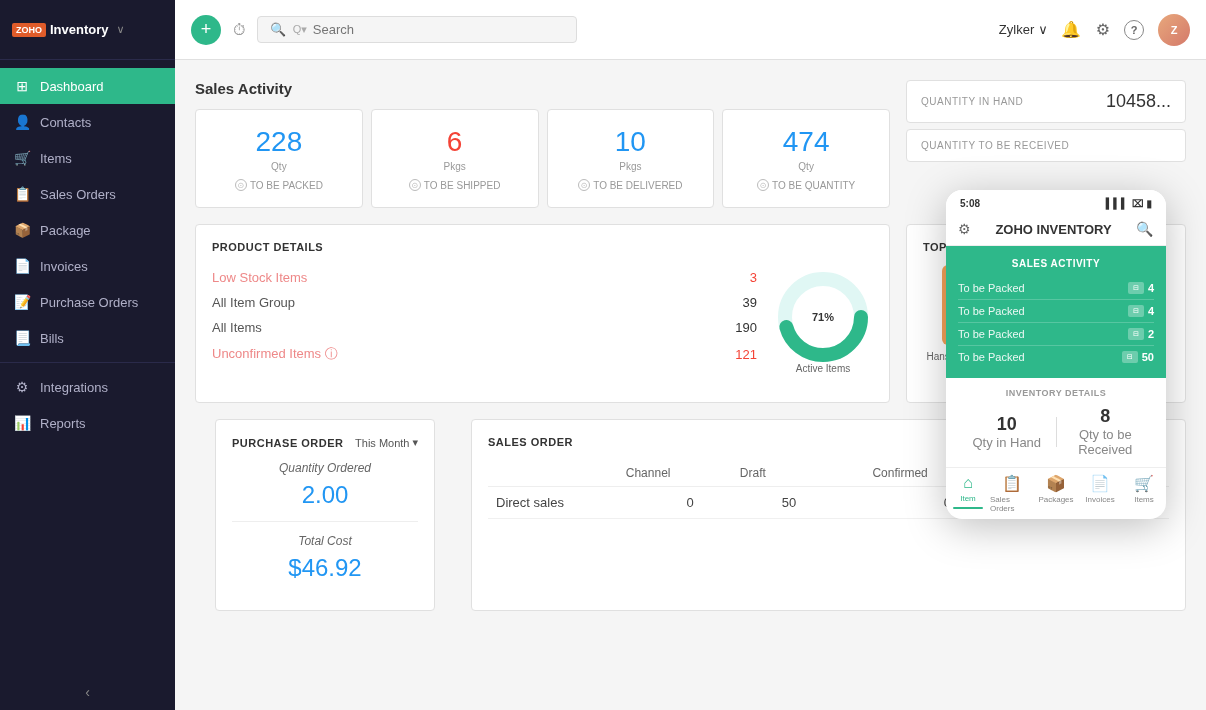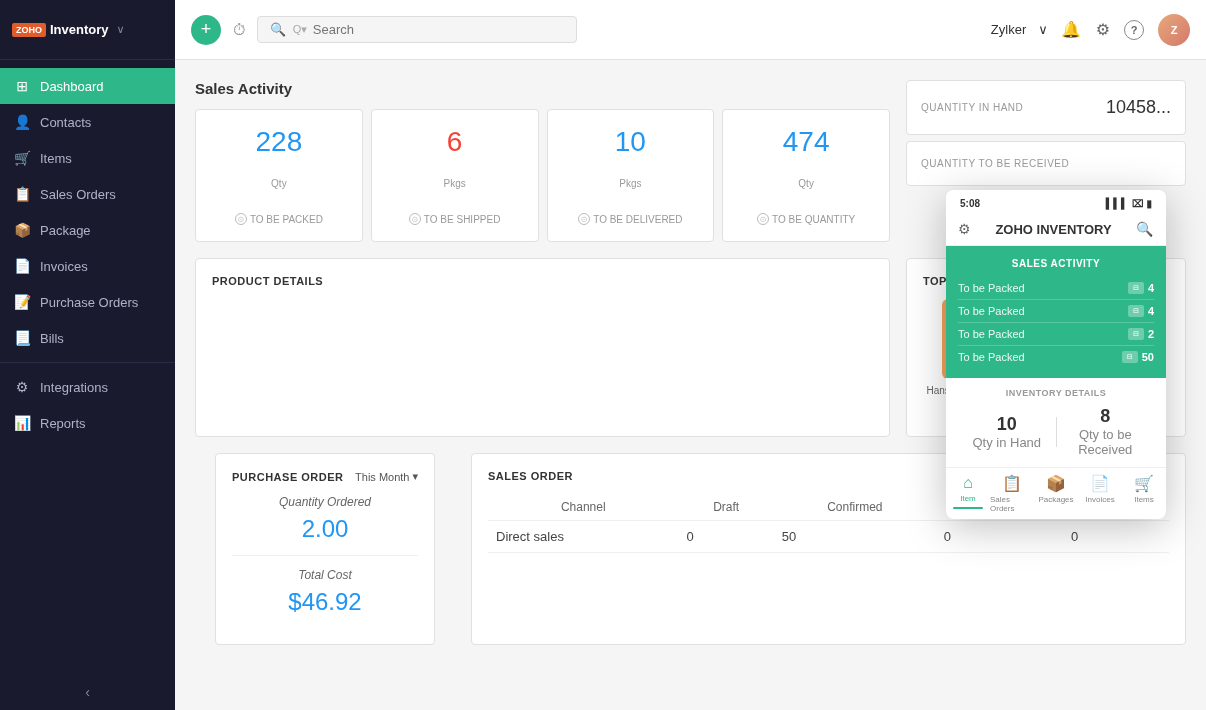--- a/index.html
+++ b/index.html
@@ -113,21 +113,21 @@
     }
     .search-bar input {
       border: none; background: transparent; outline: none;
       font-size: 13px; color: #666; width: 100%;
     }
     .topbar-spacer { flex: 1; }
     .topbar-right {
       display: flex; align-items: center; gap: 14px;
     }
     .topbar-user {
-      display: flex; align-items: center; gap: 12px;
+      display: flex; align-items: center; gap: 4px;
       font-size: 13px; color: #333; cursor: pointer;
     }
     .topbar-icon { color: #666; font-size: 16px; cursor: pointer; }
     .avatar {
       width: 32px; height: 32px; border-radius: 50%;
       background: linear-gradient(135deg, #e8a87c, #d4796a);
       display: flex; align-items: center; justify-content: center;
       color: white; font-size: 11px; font-weight: bold;
     }
 
@@ -163,21 +163,21 @@
     }
     .activity-card {
       flex: 1;
       background: white;
       border: 1px solid #e0e0e0;
       border-radius: 4px;
       padding: 16px 12px;
       display: flex;
       flex-direction: column;
       align-items: center;
-      gap: 20px;
+      gap: 3px;
     }
     .activity-card .card-number {
       font-size: 28px;
       font-weight: 300;
       color: #2196f3;
     }
     .activity-card .card-label {
       font-size: 10px;
       color: #888;
     }
@@ -194,21 +194,21 @@
       border: 1.5px solid #bbb;
       border-radius: 50%;
       display: flex; align-items: center; justify-content: center;
       font-size: 8px; color: #bbb;
     }
 
     .inventory-summary-section .inv-card {
       background: white;
       border: 1px solid #e0e0e0;
       border-radius: 4px;
-      padding: 16px 14px;
+      padding: 10px 14px;
       display: flex;
       align-items: center;
       justify-content: space-between;
       margin-bottom: 6px;
       gap: 29px;
     }
     .inv-card .inv-label {
       font-size: 10px;
       color: #999;
       text-transform: uppercase;
@@ -336,37 +336,37 @@
     .po-stat { text-align: center; margin: 12px 0; }
     .po-stat-label { font-size: 12px; color: #666; margin-bottom: 6px; font-style: italic; }
     .po-stat-value { font-size: 24px; font-weight: 300; color: #2196f3; }
 
     .po-divider { height: 1px; background: #eee; margin: 10px 0; }
 
     .so-title { font-size: 11px; font-weight: 700; color: #333; letter-spacing: 0.5px; margin-bottom: 12px; }
     .so-table { width: 100%; border-collapse: collapse; }
     .so-table th {
       font-size: 12px; color: #666; font-weight: 500;
-      padding: 6px 8px; text-align: center;
+      padding: 6px 8px; text-align: right;
       border-bottom: 1px solid #eee;
     }
     .so-table td {
       font-size: 13px; color: #444;
       padding: 8px 8px;
       border-bottom: 1px solid #f0f0f0;
     }
 
     
     .mobile-overlay {
       position: absolute;
       right: 40px;
       top: 190px;
       width: 220px;
       background: white;
-      border-radius: 8px;
+      border-radius: 16px;
       box-shadow: 0 8px 40px rgba(0,0,0,0.25);
       overflow: hidden;
       z-index: 100;
     }
     .mobile-status-bar {
       background: white;
       padding: 8px 14px 4px;
       display: flex;
       justify-content: space-between;
       align-items: center;
@@ -628,21 +628,49 @@
           <span class="inv-label">QUANTITY TO BE RECEIVED</span>
           <span class="inv-value"></span>
         </div>
       </div>
     </div>
 
     <div class="bottom-row">
       <div class="product-details-card">
         <div class="pd-title">PRODUCT DETAILS</div>
         <div class="pd-content">
-
+          <div class="pd-stats">
+            <div class="pd-row">
+              <span class="pd-label" style="color:#e88;">Low Stock Items</span>
+              <span class="pd-value-red">3</span>
+            </div>
+            <div class="pd-row">
+              <span class="pd-label">All Item Group</span>
+              <span class="pd-value">39</span>
+            </div>
+            <div class="pd-row">
+              <span class="pd-label">All Items</span>
+              <span class="pd-value">190</span>
+            </div>
+            <div class="pd-row">
+              <span class="pd-label" style="color:#e88;">Unconfirmed Items ⓘ</span>
+              <span class="pd-value-red">121</span>
+            </div>
+          </div>
+
+          <div class="donut-container">
+            <svg width="100" height="100" viewBox="0 0 100 100">
+              <circle cx="50" cy="50" r="38" fill="none" stroke="#e0f7f4" stroke-width="14"></circle>
+              <circle cx="50" cy="50" r="38" fill="none" stroke="#2eb88a" stroke-width="14" stroke-dasharray="169 239" stroke-dashoffset="60" stroke-linecap="round"></circle>
+            </svg>
+            <div class="donut-label">
+              <div style="font-size:11px;font-weight:700;color:#333;">71%</div>
+            </div>
+            <div style="text-align:center;font-size:10px;color:#666;margin-top:-8px;">Active Items</div>
+          </div>
         </div>
       </div>
 
       <div class="top-selling-card">
         <div class="ts-title">TOP SELLING ITEMS</div>
         <div class="ts-items">
           <div class="ts-item">
             <div class="ts-product-img" style="background:#f5a35a; border-radius:6px;">
               <svg width="60" height="60" viewBox="0 0 60 60">
                 <path d="M10,15 L22,8 Q30,12 38,8 L50,15 L44,22 L38,18 L38,50 L22,50 L22,18 L16,22 Z" fill="#d46b20"></path>

